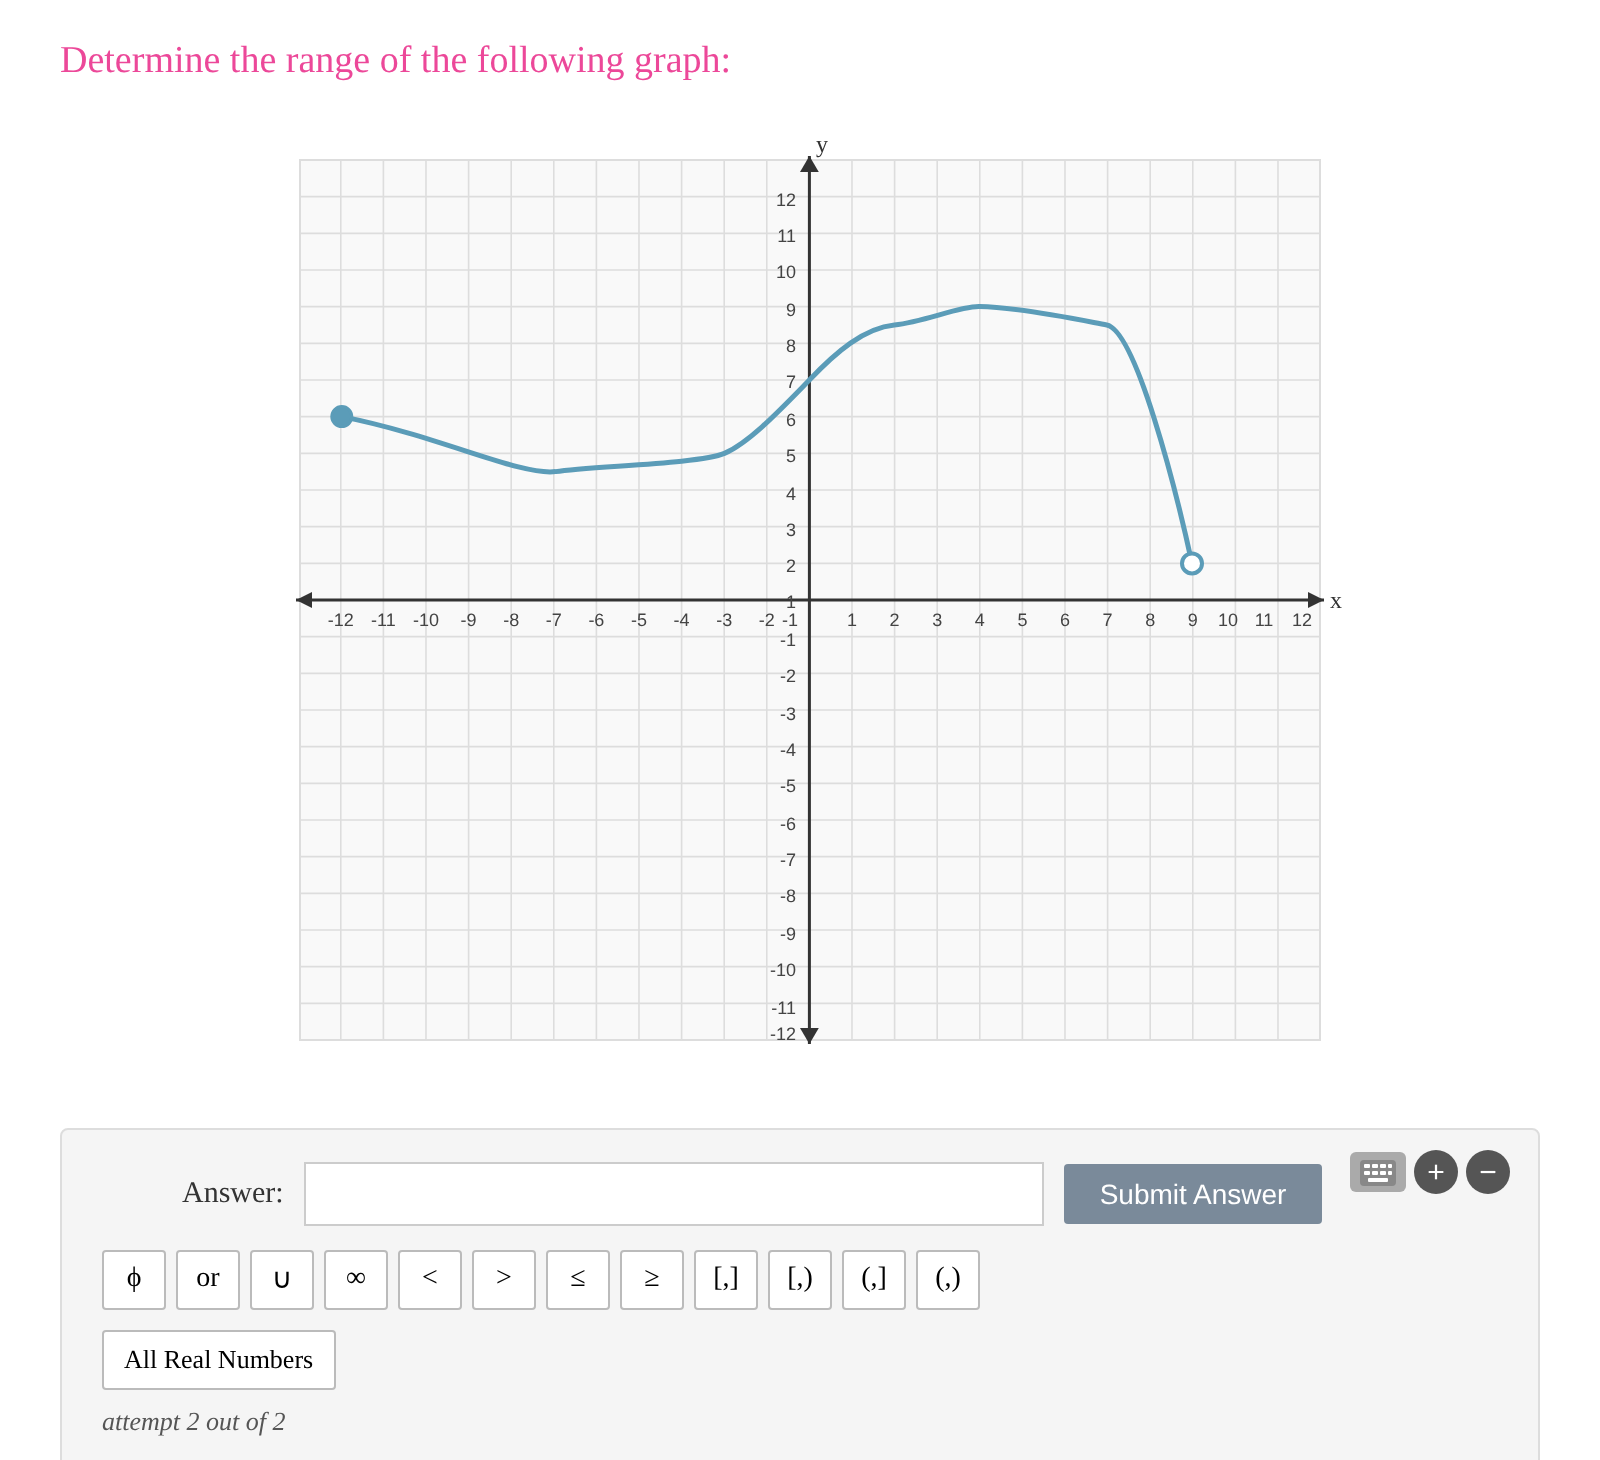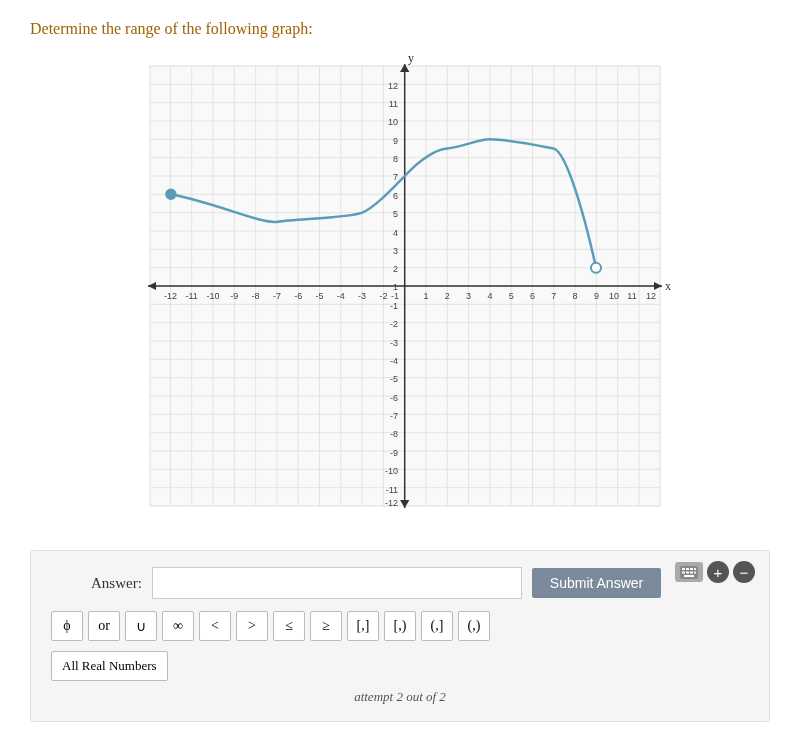--- a/index.html
+++ b/index.html
@@ -5,23 +5,23 @@
     * { box-sizing: border-box; margin: 0; padding: 0; }
     body {
       font-family: Georgia, 'Times New Roman', serif;
       background: #fff;
       color: #222;
       width: 800px;
       min-height: 730px;
       padding: 20px 30px;
     }
     .question {
-      font-size: 16px;
-      margin-bottom: 8px;
-      color: #a16207;
+      font-size: 19px;
+      margin-bottom: 18px;
+      color: #ec4899;
     }
     .graph-container {
       display: flex;
       justify-content: center;
       margin-bottom: 24px;
     }
     .answer-section {
       background: #f5f5f5;
       border: 1px solid #ddd;
       border-radius: 4px;
@@ -117,21 +117,21 @@
       height: 30px;
       border: 1px solid #bbb;
       background: white;
       font-size: 13px;
       cursor: pointer;
       border-radius: 2px;
       padding: 0 10px;
       font-family: Georgia, serif;
     }
     .attempt-text {
-      text-align: center;
+      text-align: left;
       font-size: 13px;
       color: #555;
       margin-top: 8px;
       font-style: italic;
     }
   </style>
 </head>
 <body>
 
 <p class="question">Determine the range of the following graph:</p>

